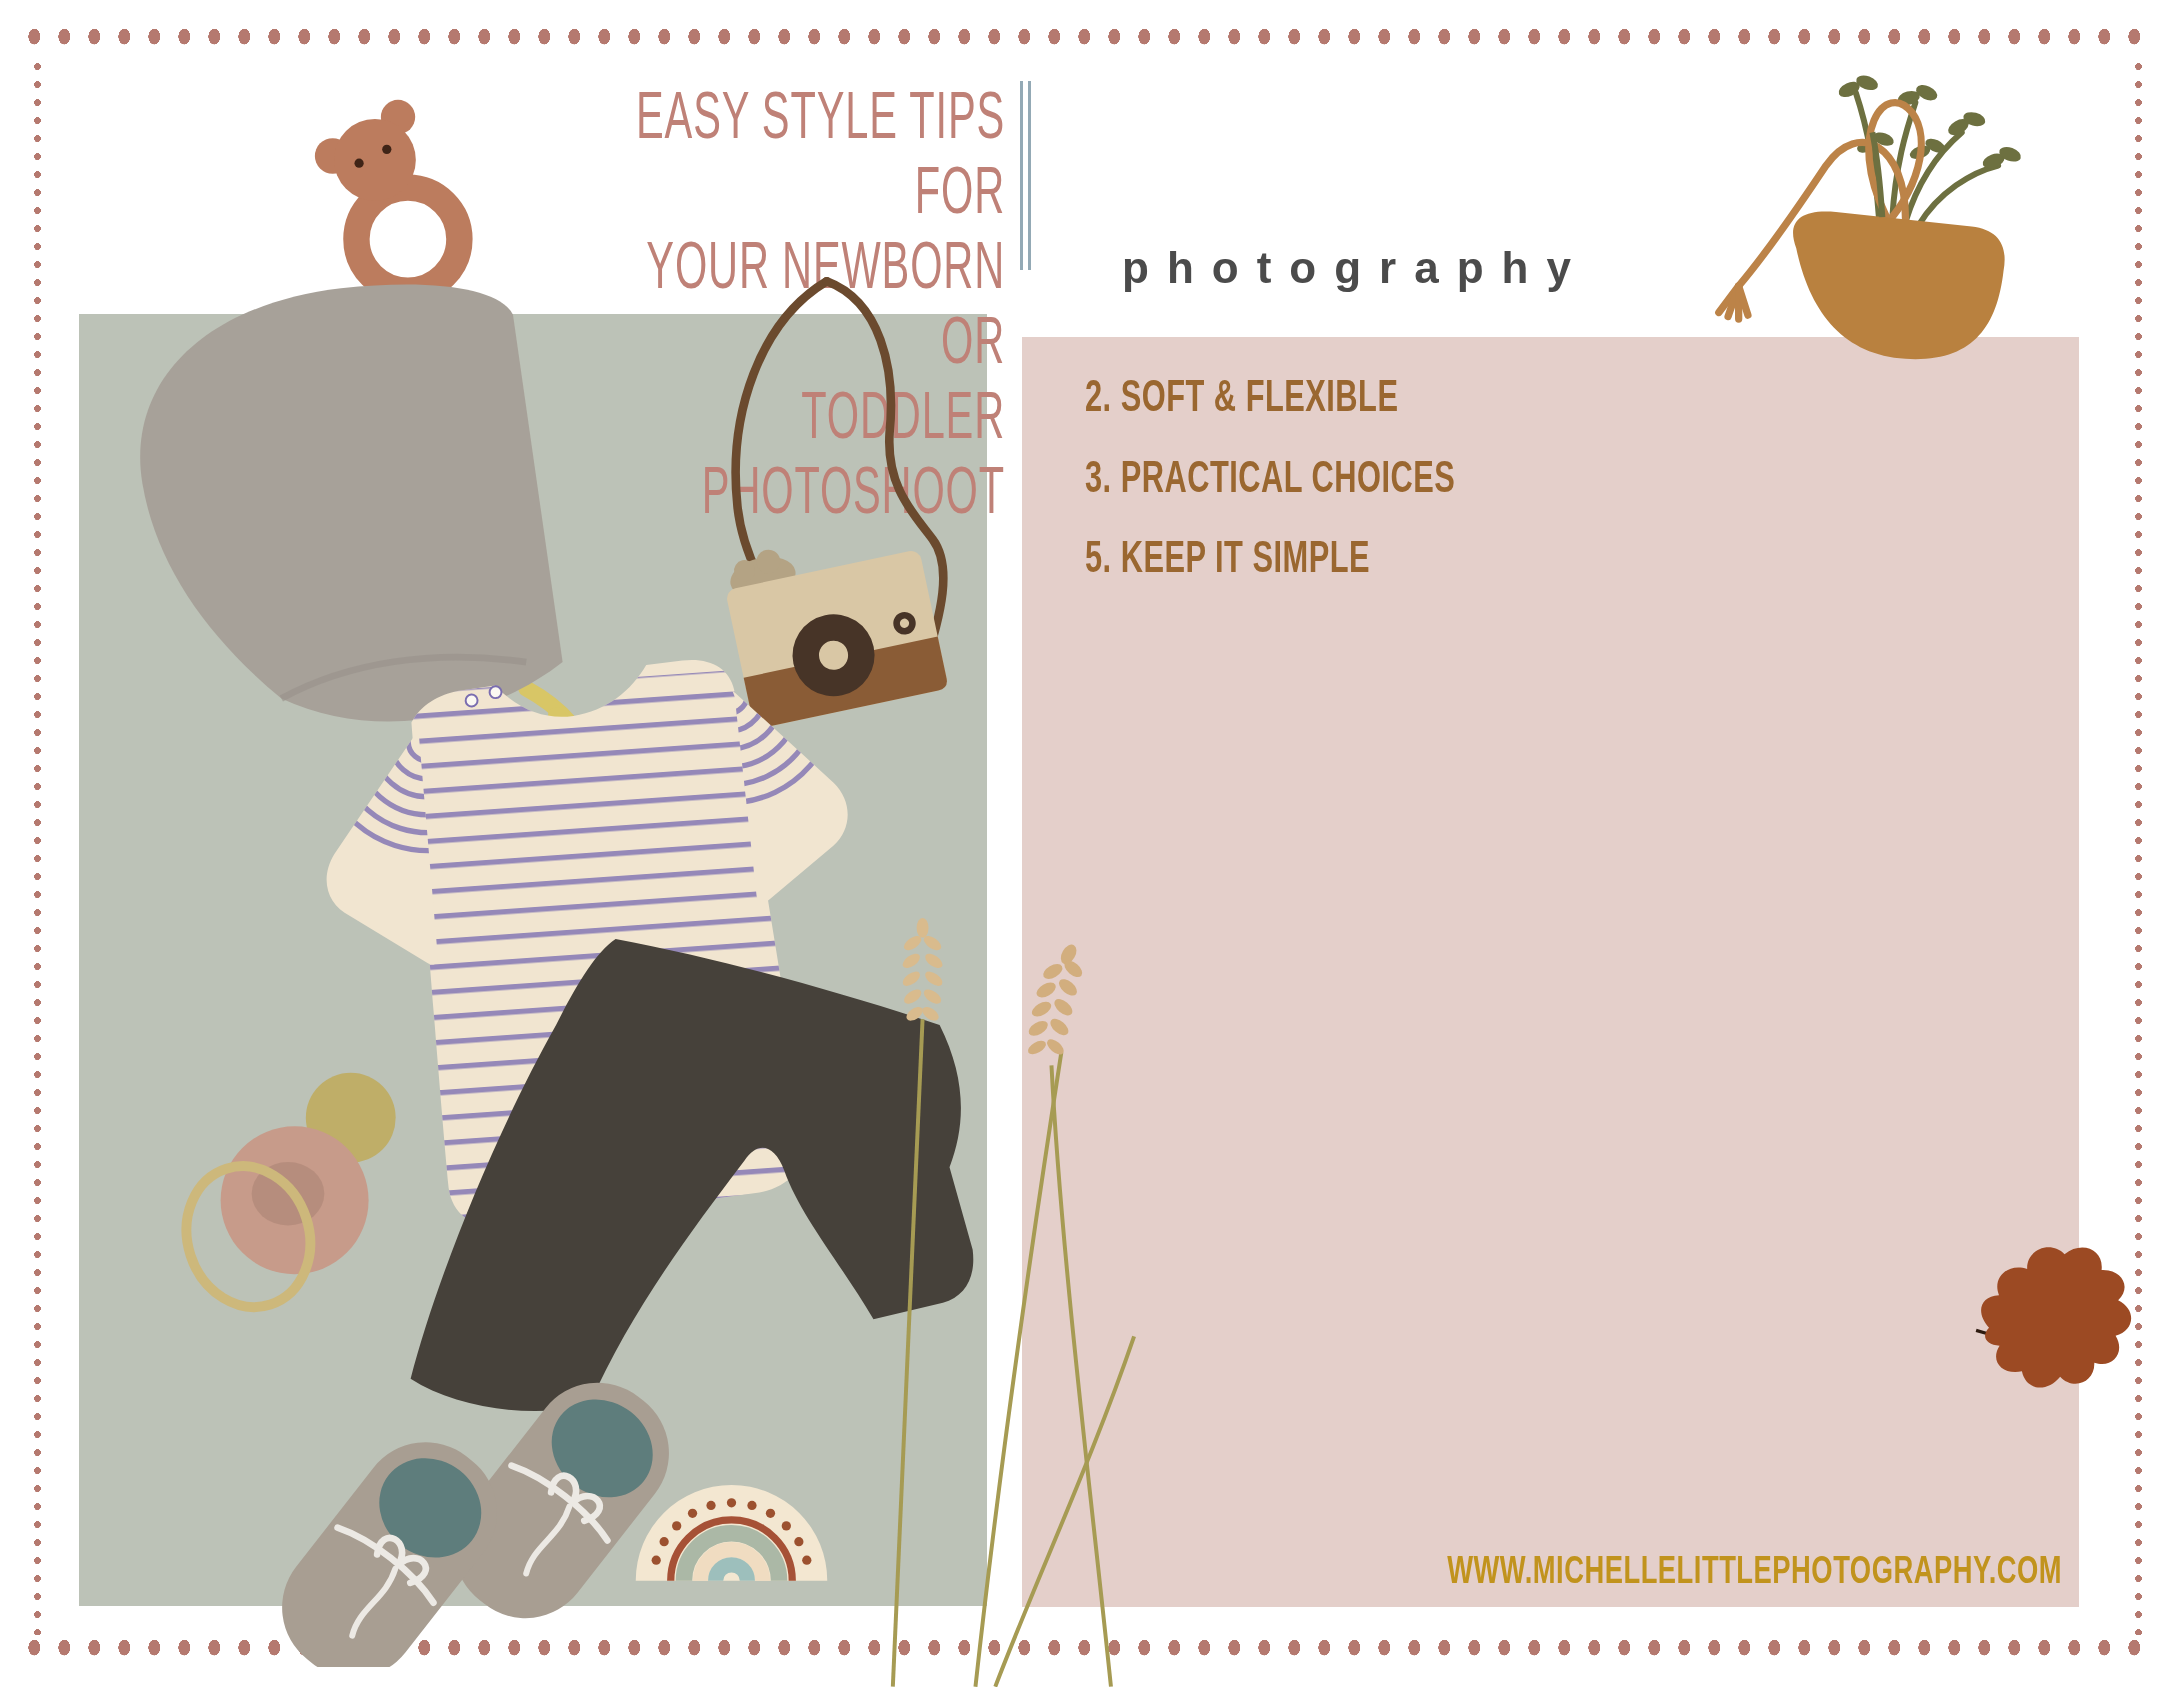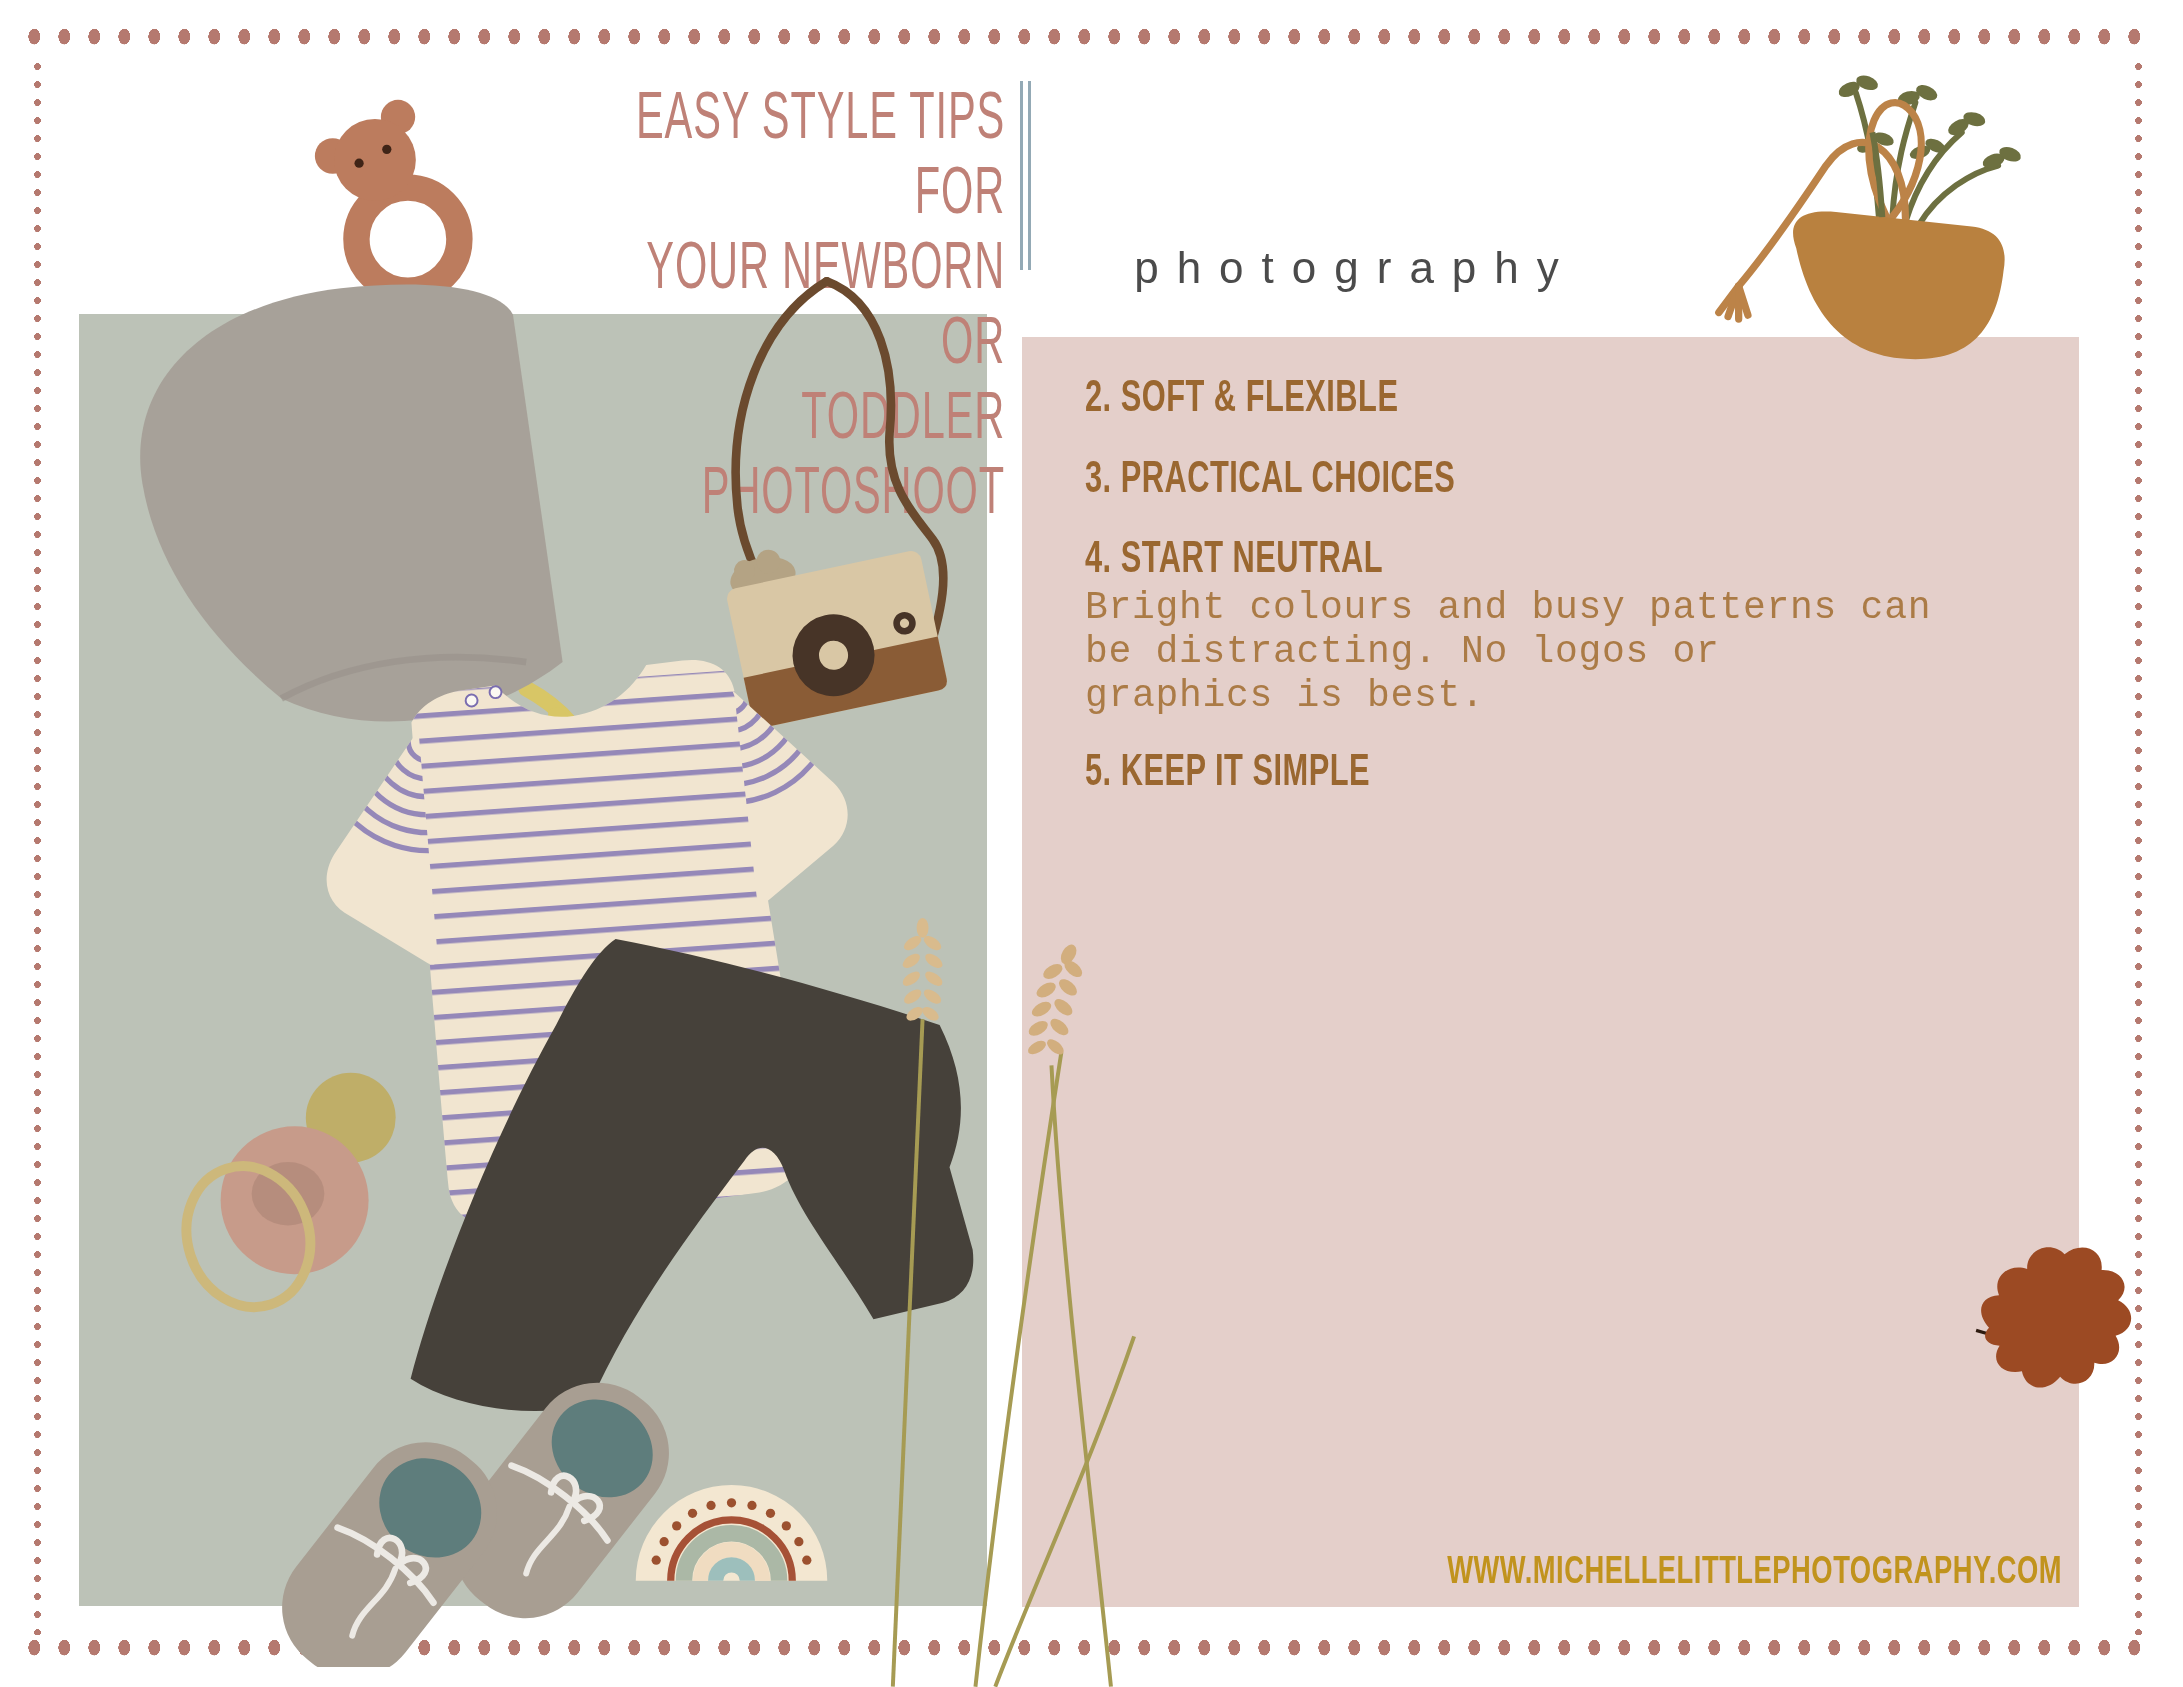--- a/index.html
+++ b/index.html
@@ -29,21 +29,21 @@
   .sep-lines{position:absolute;left:1020px;top:81px;width:10.6px;height:189px;}
   .sep-lines .l{position:absolute;top:0;bottom:0;width:2.6px;background:#93a9b5;}
   .sep-lines .l1{left:0;} .sep-lines .l2{left:8px;}
   .logo-script{
     position:absolute;left:1032px;top:85px;width:629px;text-align:center;
     font-family:"DejaVu Serif",serif;font-style:italic;font-weight:700;
     font-size:109px;color:#57585a;letter-spacing:-4px;line-height:146px;
   }
   .logo-sub{
     position:absolute;left:1032px;top:243px;width:629px;text-align:center;
-    font-size:44px;font-weight:400;color:#4b4b4b;letter-spacing:18px;text-indent:18px;
+    font-size:44px;font-weight:700;color:#4b4b4b;letter-spacing:18px;text-indent:18px;
   }
 
   
   .panel-left{position:absolute;left:79px;top:314px;width:908px;height:1292px;background:#bcc2b7;}
   .panel-right{position:absolute;left:1022px;top:337px;width:1057px;height:1270px;background:#e4cfca;}
 
   
   .tips{position:absolute;left:63px;top:34px;right:20px;}
   .tip{margin-bottom:26.5px;}
   .tip-h{
@@ -72,26 +72,20 @@
   <div class="dots-v dots-right"></div>
 
   <div class="panel-left"></div>
   <div class="panel-right">
     <div class="tips">
       <div class="tip">
         <div class="tip-h">2. SOFT &amp; FLEXIBLE</div>
       </div>
       <div class="tip">
         <div class="tip-h">3. PRACTICAL CHOICES</div>
-      </div>
-      <div class="tip">
-        <div class="tip-h">4. START NEUTRAL</div>
-        <div class="tip-b">Bright colours and busy patterns can
-be distracting.  No logos or
-graphics is best.</div>
       </div>
       <div class="tip">
         <div class="tip-h">5. KEEP IT SIMPLE</div>
       </div>
     </div>
     <div class="website">WWW.MICHELLELITTLEPHOTOGRAPHY.COM</div>
   </div>
 
   <div class="title">EASY STYLE TIPS FOR
 YOUR NEWBORN OR

